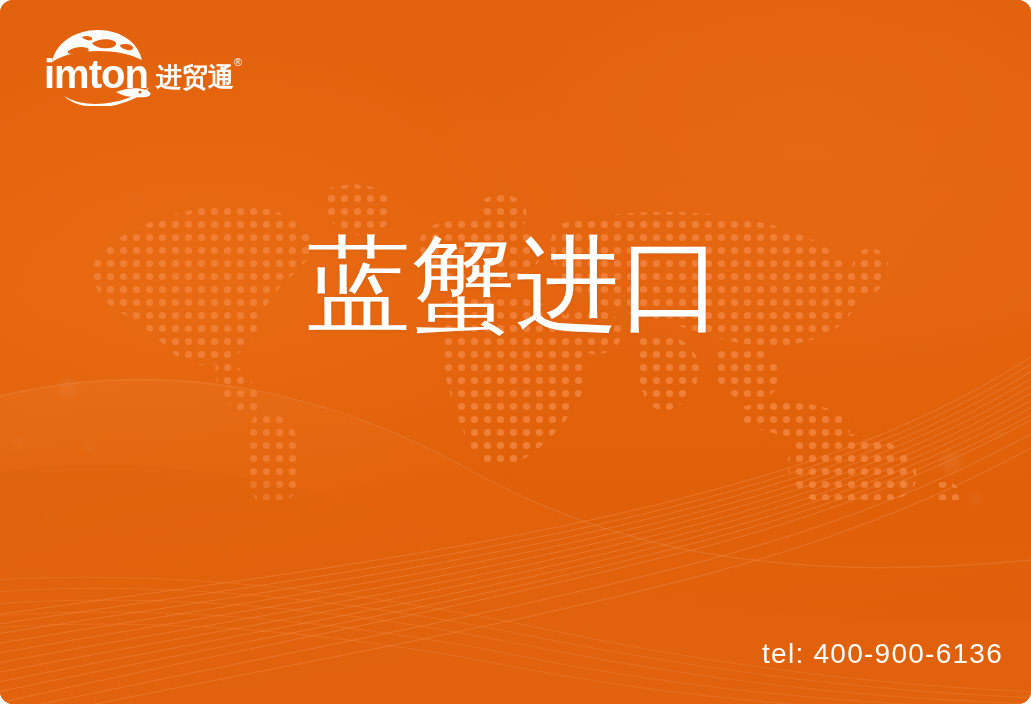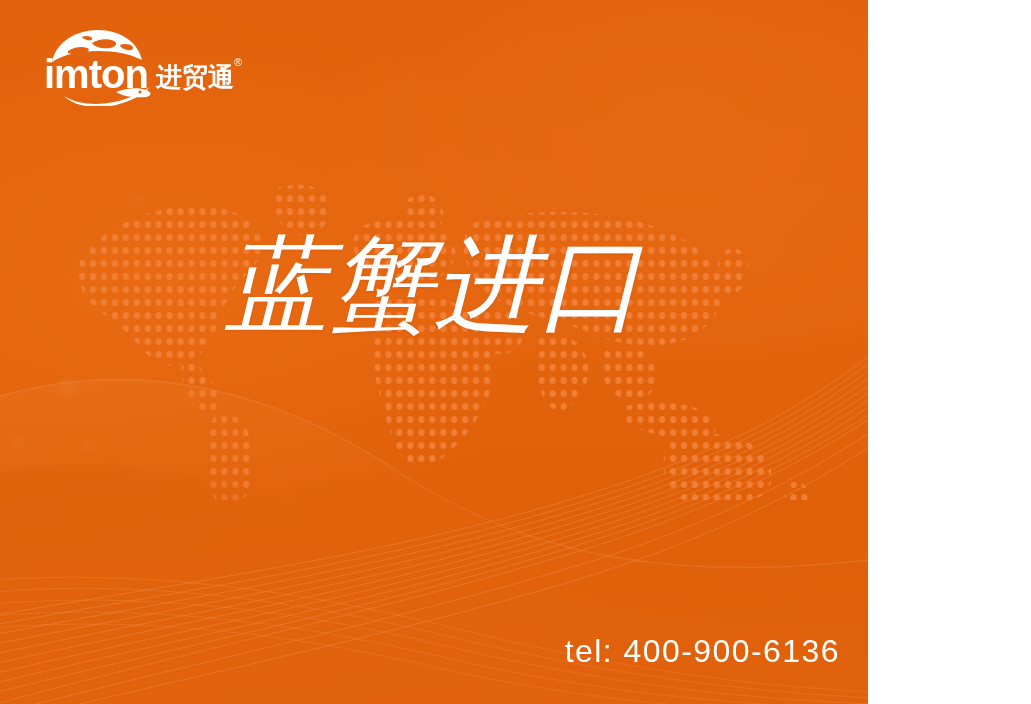--- a/index.html
+++ b/index.html
@@ -7,24 +7,25 @@
     padding: 0;
     background: #ffffff;
   }
   body {
     font-family: "Liberation Sans", sans-serif;
   }
 
   
   #poster {
     position: relative;
-    width: 868px;
+    width: 1031px;
     height: 704px;
     overflow: hidden;
     background: #e3620d;
+    border-radius: 13px;
   }
 
   
   .layer {
     position: absolute;
     inset: 0;
     pointer-events: none;
   }
 
   
@@ -85,37 +86,36 @@
     top: 232px;
     text-align: center;
     color: #ffffff;
     line-height: 1.0;
     letter-spacing: 0.02em;
   }
   .headline .line {
     display: block;
     font-weight: 400;
     text-shadow: 0 1px 3px rgba(120,45,0,0.12);
-    font-style: italic;
   }
   .headline .line1 {
     font-size: 104px;
     margin-bottom: 16px;
   }
   .headline .line2 {
     font-size: 104px;
   }
 
   
   .phone {
     position: absolute;
     right: 28px;
     bottom: 34px;
     color: #ffffff;
-    font-size: 32px;
+    font-size: 28px;
     letter-spacing: 0.045em;
     white-space: nowrap;
   }
 </style>
 </head>
 <body>
 
 <div id="poster">
 
   <div class="layer bg-base"></div>

